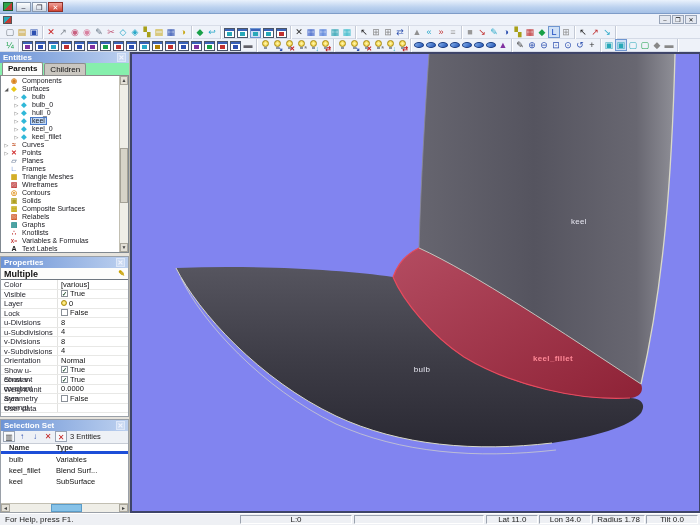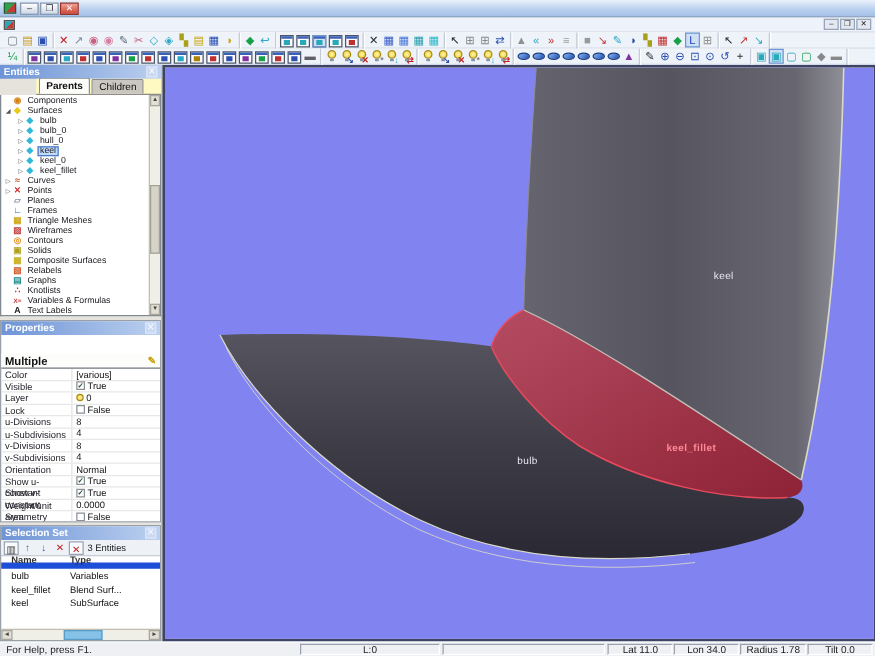--- a/index.html
+++ b/index.html
@@ -41,54 +41,54 @@
 
   
   .main { display:flex; height:461px; }
   .sidebar { width:130px; flex:none; background:#e6e3dc; display:flex; flex-direction:column; position:relative; border-right:1px solid #b8b4aa; }
   .panel-header { height:11px; flex:none; display:flex; align-items:center; justify-content:space-between; padding:0 3px;
     background: linear-gradient(90deg,#6d94d6,#bcd0ef); color:#fff; font-size:8px; font-weight:bold; }
   .ph-close { color:#f0f4ff; font-size:7px; line-height:8px; width:9px; height:9px; text-align:center; background:rgba(255,255,255,.25); border:1px solid #dce6f8; }
 
   
   .entities { height:201px; display:flex; flex-direction:column; }
-  .tabs { height:13px; flex:none; display:flex; align-items:flex-end; background:#fef9c3; padding-left:2px; border-bottom:1px solid #8c8c8c; font-size:8px;margin-left:29px; }
+  .tabs { height:13px; flex:none; display:flex; align-items:flex-end; background:#86efac; padding-left:2px; border-bottom:1px solid #8c8c8c; font-size:8px; }
   .tab { padding:1px 5px 0; border:1px solid #8c8c8c; border-bottom:none; border-radius:2px 2px 0 0; background:#cac7c0; margin-right:1px; height:12px; }
   .tab.active { background:#fdfdfb; height:13px; font-weight:bold; }
   .treewrap { flex:1; display:flex; background:#fff; border:1px solid #808890; border-top:none; overflow:hidden; }
   .tree { flex:1; padding-top:1px; overflow:hidden; }
   .trow { height:8px; display:flex; align-items:center; font-size:7px; line-height:8px; white-space:nowrap; }
   .tarrow { width:7px; flex:none; font-size:5px; color:#555; text-align:center; }
   .ticon { width:8px; flex:none; font-size:7px; line-height:8px; text-align:center; margin-right:2px; font-weight:bold; }
   .tlabel { padding:0 2px; color:#16161c; }
   .trow.selected .tlabel { background:#c2dbfa; outline:1px solid #4a7ac8; outline-offset:-1px; }
   .vscroll { width:9px; flex:none; background:#efeee7; border-left:1px solid #c2bfb2; display:flex; flex-direction:column; }
   .sbtn { height:9px; flex:none; background:#e2dfd6; border:1px solid #aaa79c; font-size:5px; line-height:7px; text-align:center; color:#444; }
   .strack { flex:1; position:relative; }
   .sthumb { position:absolute; left:0; right:0; background:#d6d3c8; border:1px solid #a4a196; }
 
   
   .properties { height:162px; margin-top:3px; display:flex; flex-direction:column; background:#fff; border:1px solid #9aa0a8; }
   .prop-title { height:12px; flex:none; display:flex; align-items:center; justify-content:space-between; padding:0 3px;
-    font-size:9px; font-weight:bold; border-bottom:1px solid #707880; background:#fdfdfb;margin-top:15px; }
+    font-size:9px; font-weight:bold; border-bottom:1px solid #707880; background:#fdfdfb; }
   .qicon { color:#c8a000; font-size:8px; }
   .pgrid { flex:1; overflow:hidden; }
   .prow { height:9.5px; display:flex; align-items:center; font-size:7.5px; border-bottom:1px solid #e8e8e6; }
   .plabel { width:57px; flex:none; padding-left:3px; color:#24242c; border-right:1px solid #e2e2e0; height:100%; line-height:9px; }
   .pvalue { flex:1; padding-left:3px; display:flex; align-items:center; gap:2px; color:#111; }
   .cb { width:7px; height:7px; flex:none; border:1px solid #8a9098; background:#fff; font-size:6px; line-height:6px; text-align:center; color:#205030; font-weight:bold; }
   .layerdot { width:6px; height:6px; flex:none; border-radius:50%; background:radial-gradient(#fff8b0,#f0c828); border:1px solid #a88a10; }
 
   
   .selset { height:95px; margin-top:2px; display:flex; flex-direction:column; background:#fff; border:1px solid #9aa0a8; }
   .ss-toolbar { height:13px; flex:none; display:flex; align-items:center; gap:1px; background:#eef1f6; border-bottom:1px solid #c8cdd6; padding:0 2px; font-size:7.5px; }
   .ssi { width:12px; height:11px; font-size:8px; line-height:11px; text-align:center; }
   .ssi.boxed, .ssi.btn { border:1px solid #9aa4b4; background:#f8fafc; }
   .ss-count { margin-left:2px; color:#222; }
-  .ss-head { height:10px; display:flex; font-size:7.5px; font-weight:bold; color:#333; border-bottom:5px solid #1d4ed8; align-items:center; }
+  .ss-head { height:10px; display:flex; font-size:7.5px; font-weight:bold; color:#333; border-bottom:3px solid #1d4ed8; align-items:center; }
   .ss-c1 { width:55px; padding-left:8px; }
   .ss-c2 { flex:1; }
   .ss-row { height:11px; display:flex; align-items:center; font-size:7.5px; color:#111; }
   .ss-body { flex:1; overflow:hidden; }
   .hscroll { height:9px; flex:none; display:flex; background:#efeee7; border-top:1px solid #c2bfb2; }
   .hbtn { width:9px; flex:none; background:#e2dfd6; border:1px solid #aaa79c; font-size:5px; line-height:7px; text-align:center; color:#444; }
   .htrack { flex:1; position:relative; }
   .hthumb { position:absolute; top:0; bottom:0; left:38%; width:28%; background:#86c2e8; border:1px solid #5a9cc8; }
 
   

